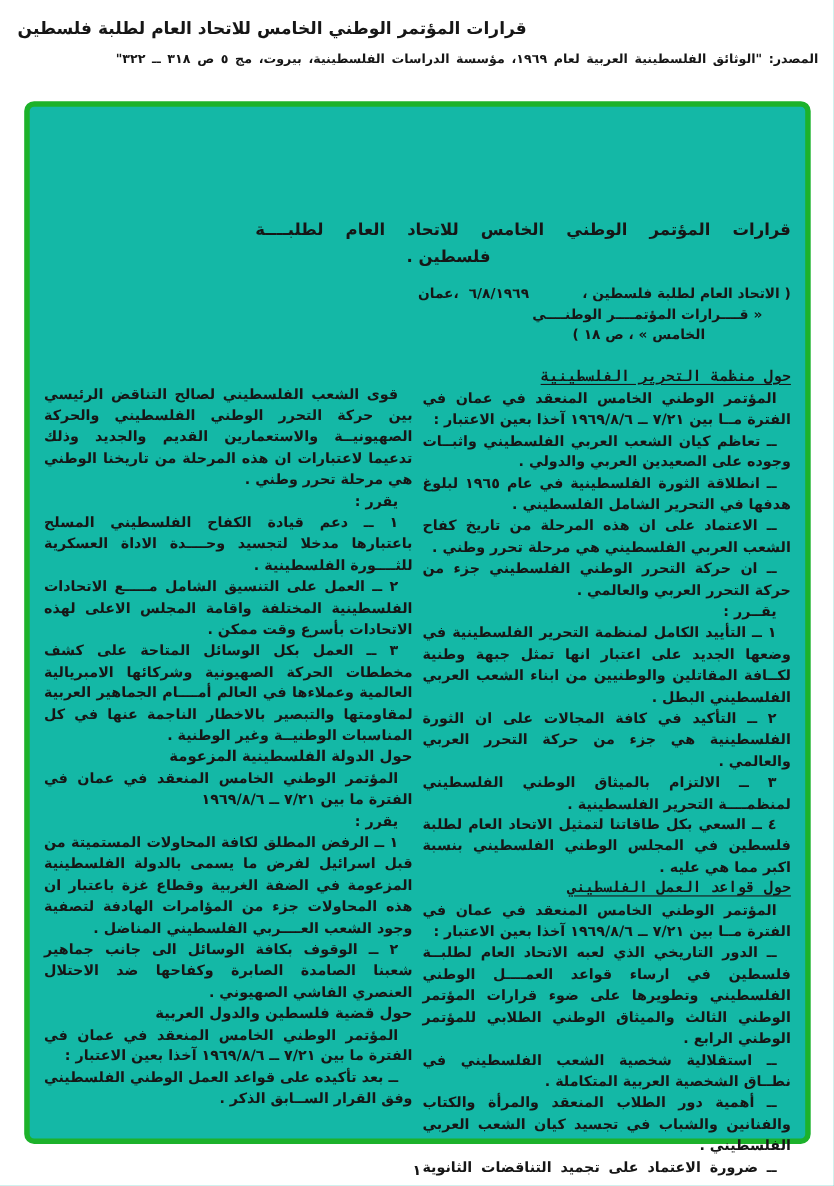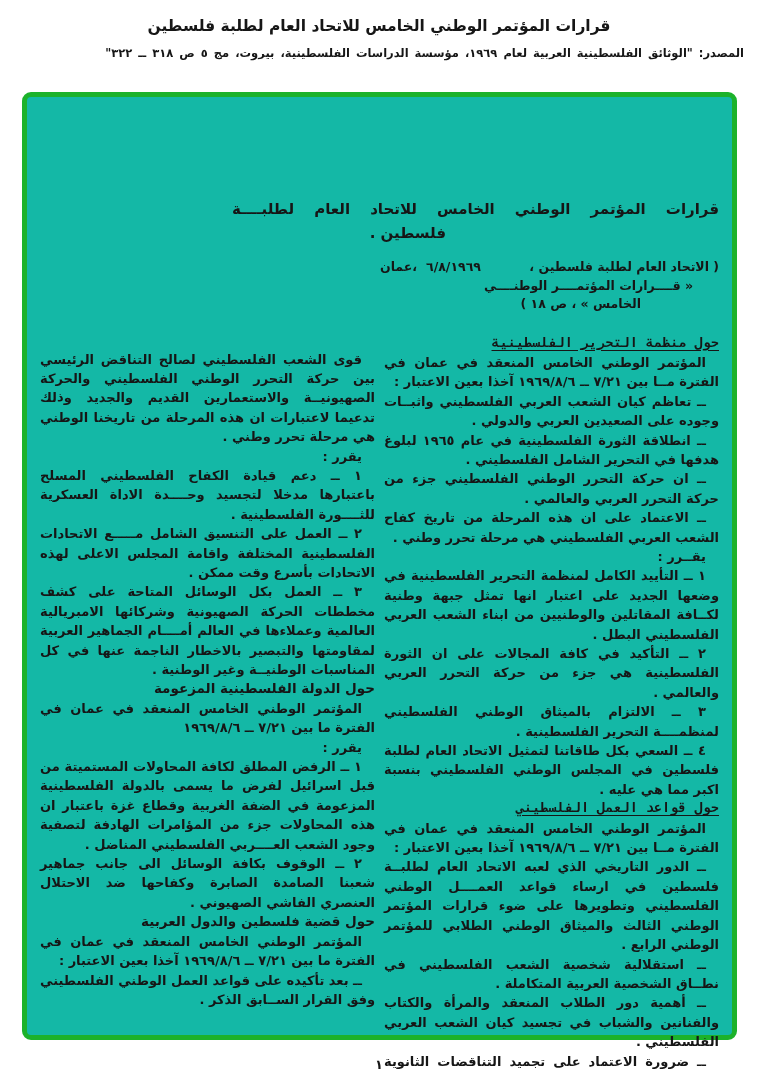--- a/index.html
+++ b/index.html
@@ -7,21 +7,21 @@
     position:relative;
     width:758px;height:1078px;
     background:#ffffff;
     color:#161616;
     font-family:"DejaVu Sans",sans-serif;
     font-weight:bold;
     overflow:hidden;
   }
   .top-title{
     position:absolute;top:15px;right:16px;left:16px;
-    text-align:center;
+    text-align:left;
     font-size:15.5px;line-height:22px;
   }
   .source-line{
     position:absolute;top:45px;right:14px;left:14px;
     text-align:right;
     font-size:11.5px;line-height:16px;
     word-spacing:2px;
   }
   .frame{
     position:absolute;top:92px;left:22px;
@@ -97,22 +97,22 @@
         <div class="cite-line c3">الخامس » ، ص ١٨ )</div>
       </div>
     </div>
 
     <div class="columns">
       <div class="col col-right">
           <div class="sect u">حول منظمة التحرير الفلسطينية</div>
           <div class="para">المؤتمر الوطني الخامس المنعقد في عمان في الفترة مــا بين ٧/٢١ ــ ١٩٦٩/٨/٦ آخذا بعين الاعتبار :</div>
           <div class="para">ــ تعاظم كيان الشعب العربي الفلسطيني واثبــات وجوده على الصعيدين العربي والدولي .</div>
           <div class="para">ــ انطلاقة الثورة الفلسطينية في عام ١٩٦٥ لبلوغ هدفها في التحرير الشامل الفلسطيني .</div>
+          <div class="para">ــ الاعتماد على ان هذه المرحلة من تاريخ كفاح الشعب العربي الفلسطيني هي مرحلة تحرر وطني .</div>
           <div class="para">ــ ان حركة التحرر الوطني الفلسطيني جزء من حركة التحرر العربي والعالمي .</div>
-          <div class="para">ــ الاعتماد على ان هذه المرحلة من تاريخ كفاح الشعب العربي الفلسطيني هي مرحلة تحرر وطني .</div>
           <div class="para">يقــرر :</div>
           <div class="para">١ ــ التأييد الكامل لمنظمة التحرير الفلسطينية في وضعها الجديد على اعتبار انها تمثل جبهة وطنية لكــافة المقاتلين والوطنيين من ابناء الشعب العربي الفلسطيني البطل .</div>
           <div class="para">٢ ــ التأكيد في كافة المجالات على ان الثورة الفلسطينية هي جزء من حركة التحرر العربي والعالمي .</div>
           <div class="para">٣ ــ الالتزام بالميثاق الوطني الفلسطيني لمنظمــــة التحرير الفلسطينية .</div>
           <div class="para">٤ ــ السعي بكل طاقاتنا لتمثيل الاتحاد العام لطلبة فلسطين في المجلس الوطني الفلسطيني بنسبة اكبر مما هي عليه .</div>
           <div class="sect u">حول قواعد العمل الفلسطيني</div>
           <div class="para">المؤتمر الوطني الخامس المنعقد في عمان في الفترة مــا بين ٧/٢١ ــ ١٩٦٩/٨/٦ آخذا بعين الاعتبار :</div>
           <div class="para">ــ الدور التاريخي الذي لعبه الاتحاد العام لطلبــة فلسطين في ارساء قواعد العمــــل الوطني الفلسطيني وتطويرها على ضوء قرارات المؤتمر الوطني الثالث والميثاق الوطني الطلابي للمؤتمر الوطني الرابع .</div>
           <div class="para">ــ استقلالية شخصية الشعب الفلسطيني في نطــاق الشخصية العربية المتكاملة .</div>
           <div class="para">ــ أهمية دور الطلاب المنعقد والمرأة والكتاب والفنانين والشباب في تجسيد كيان الشعب العربي الفلسطيني .</div>

